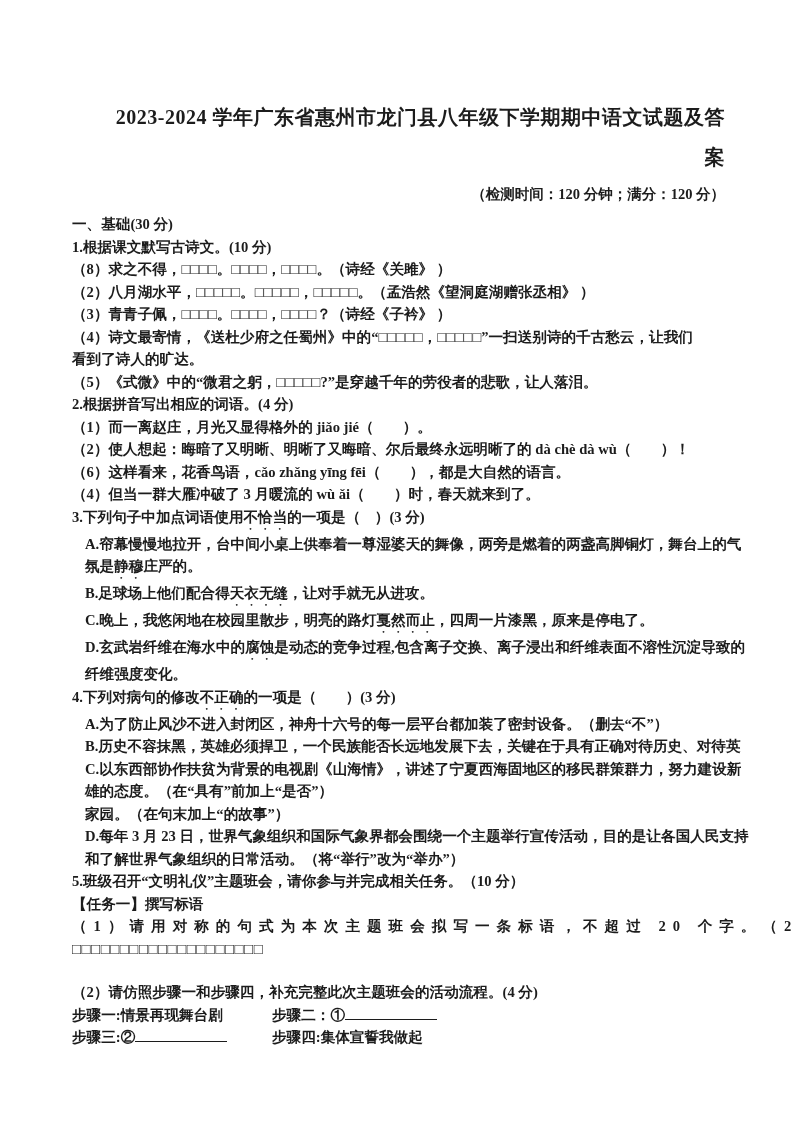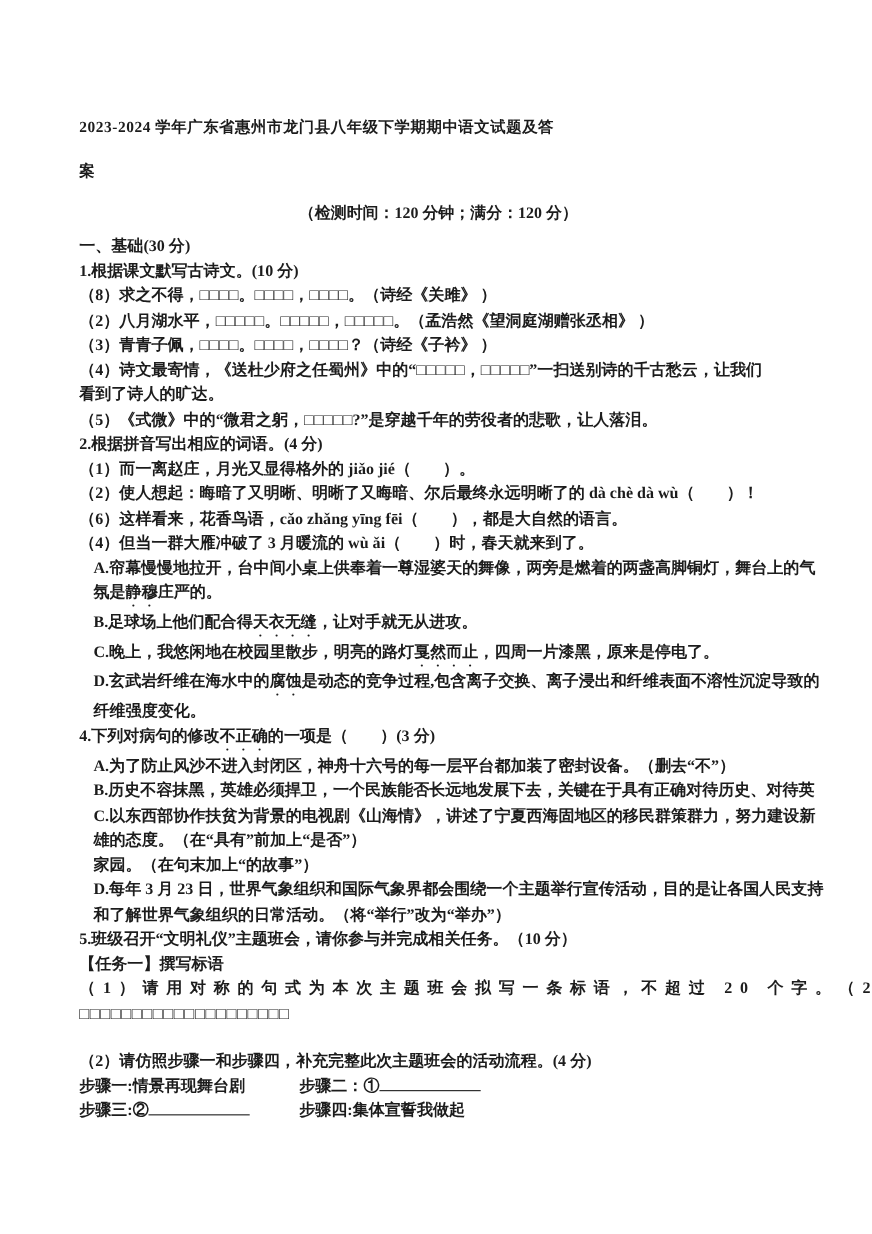--- a/index.html
+++ b/index.html
@@ -9,32 +9,32 @@
     margin:0 auto;
     background:#ffffff;
     box-sizing:border-box;
     padding:97px 68px 40px 72px;
     font-family:"Liberation Serif","DejaVu Serif",serif;
     color:#1c1c1c;
     overflow:hidden;
   }
   .title{
     margin:0;
-    font-size:14px;
+    font-size:20px;
     font-weight:700;
-    text-align:left;
+    text-align:right;
     line-height:40px;
     letter-spacing:0.5px;
   }
   .title .tl{display:block;}
   .subtitle{
     margin:6px 0 0 0;
     font-size:14.5px;
     font-weight:700;
-    text-align:center;
+    text-align:right;
     line-height:22px;
   }
   .doc-body{
     margin-top:8px;
     font-size:14.6px;
     line-height:22.5px;
   }
   .bl{margin:0;white-space:nowrap;font-weight:bold;}
   .indent{padding-left:13px;}
   .em{
@@ -77,20 +77,21 @@
     <p class="bl">（4）诗文最寄情，《送杜少府之任蜀州》中的“□□□□□，□□□□□”一扫送别诗的千古愁云，让我们</p>
     <p class="bl">看到了诗人的旷达。</p>
     <p class="bl">（5）《式微》中的“微君之躬，□□□□□?”是穿越千年的劳役者的悲歌，让人落泪。</p>
 
     <p class="bl">2.根据拼音写出相应的词语。(4 分)</p>
     <p class="bl">（1）而一离赵庄，月光又显得格外的 jiǎo jié（　　）。</p>
     <p class="bl">（2）使人想起：晦暗了又明晰、明晰了又晦暗、尔后最终永远明晰了的 dà chè dà wù（　　）！</p>
     <p class="bl">（6）这样看来，花香鸟语，cǎo zhǎng yīng fēi（　　），都是大自然的语言。</p>
     <p class="bl">（4）但当一群大雁冲破了 3 月暖流的 wù ǎi（　　）时，春天就来到了。</p>
 
+    <p class="bl"><span>3.下列句子中加点词语使用</span><span class="em">不恰当</span><span>的一项是（　）(3 分)</span></p>
     <p class="bl indent">A.帘幕慢慢地拉开，台中间小桌上供奉着一尊湿婆天的舞像，两旁是燃着的两盏高脚铜灯，舞台上的气</p>
     <p class="bl indent"><span>氛是</span><span class="em">静穆</span><span>庄严的。</span></p>
     <p class="bl indent"><span>B.足球场上他们配合得</span><span class="em">天衣无缝</span><span>，让对手就无从进攻。</span></p>
     <p class="bl indent"><span>C.晚上，我悠闲地在校园里散步，明亮的路灯</span><span class="em">戛然而止</span><span>，四周一片漆黑，原来是停电了。</span></p>
     <p class="bl indent"><span>D.玄武岩纤维在海水中的</span><span class="em">腐蚀</span><span>是动态的竞争过程,包含离子交换、离子浸出和纤维表面不溶性沉淀导致的</span></p>
     <p class="bl indent">纤维强度变化。</p>
 
     <p class="bl"><span>4.下列对病句的修改</span><span class="em">不正确</span><span>的一项是（　　）(3 分)</span></p>
     <p class="bl indent">A.为了防止风沙不进入封闭区，神舟十六号的每一层平台都加装了密封设备。（删去“不”）</p>
     <p class="bl indent">B.历史不容抹黑，英雄必须捍卫，一个民族能否长远地发展下去，关键在于具有正确对待历史、对待英</p>

